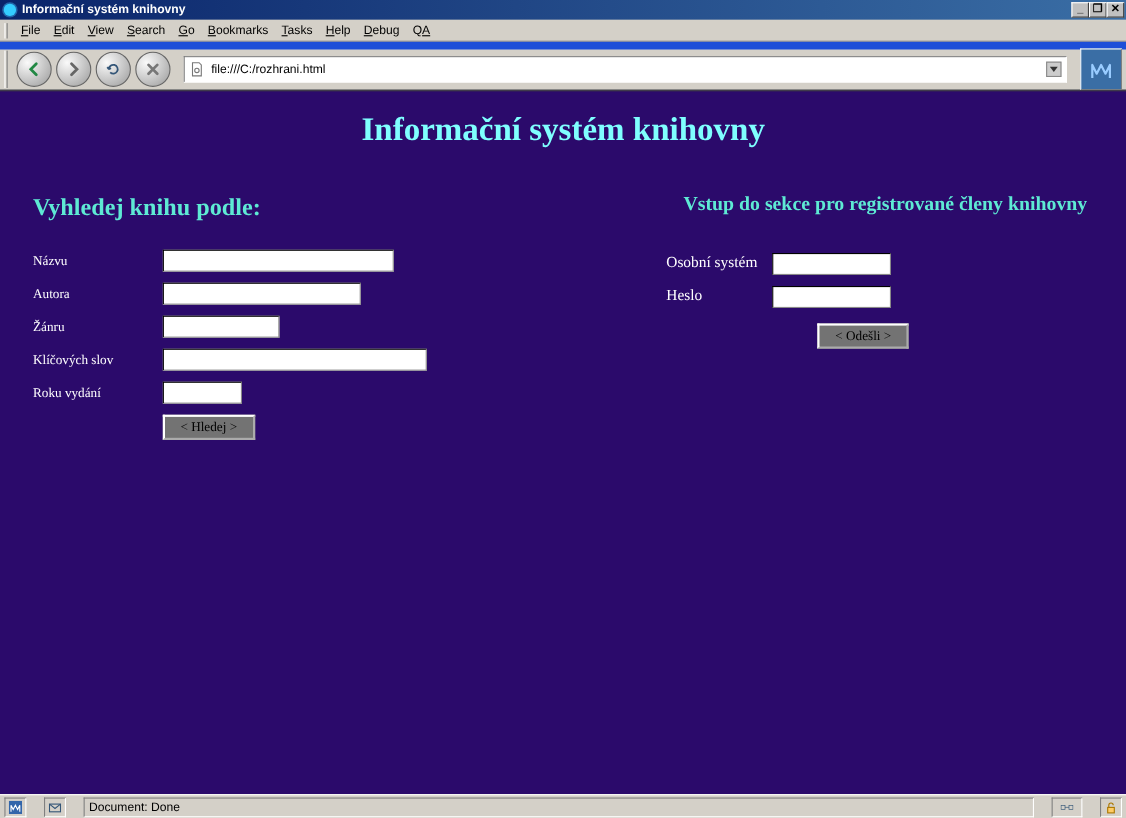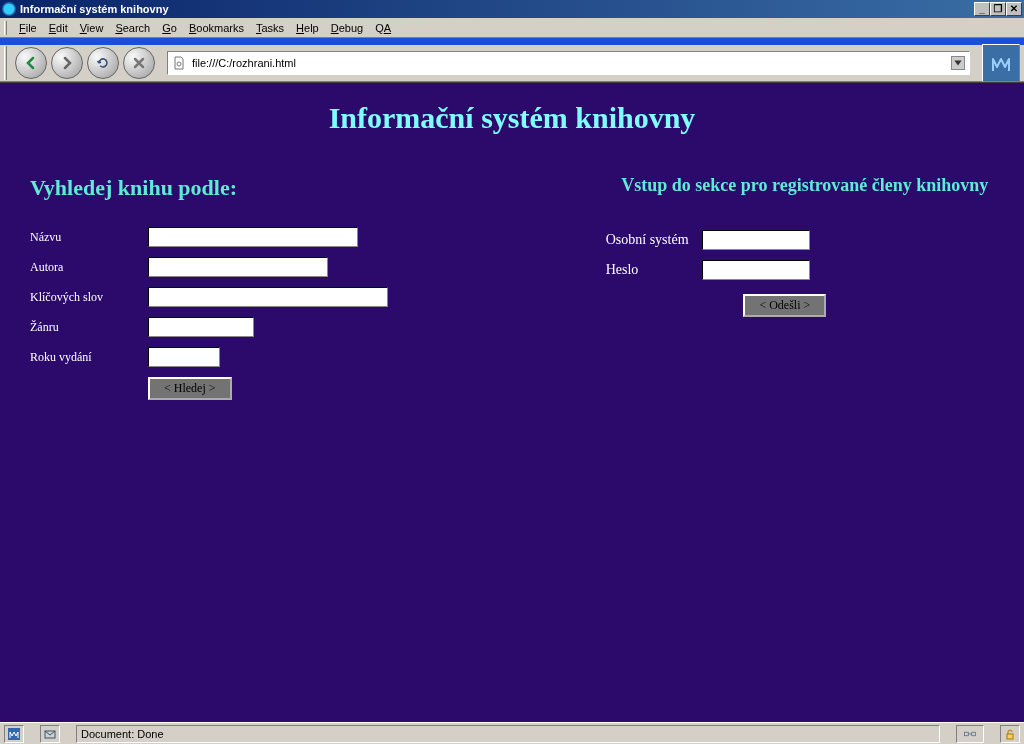--- a/index.html
+++ b/index.html
@@ -137,26 +137,26 @@
       <div class="sect-title">Vyhledej knihu podle:</div>
       <div class="form-row">
         <label>Názvu</label>
         <input class="w1" type="text" style="">
       </div>
       <div class="form-row">
         <label>Autora</label>
         <input class="w2" type="text" style="">
       </div>
       <div class="form-row">
+        <label>Žánru</label>
+        <input class="w3" type="text" style="">
+      </div>
+      <div class="form-row">
         <label>Klíčových slov</label>
         <input class="w4" type="text" style="">
-      </div>
-      <div class="form-row">
-        <label>Žánru</label>
-        <input class="w3" type="text" style="">
       </div>
       <div class="form-row">
         <label>Roku vydání</label>
         <input class="w5" type="text" style="">
       </div>
       <div class="btn-row-left">
         <button class="btn">&lt; Hledej &gt;</button>
       </div>
     </div>
 

